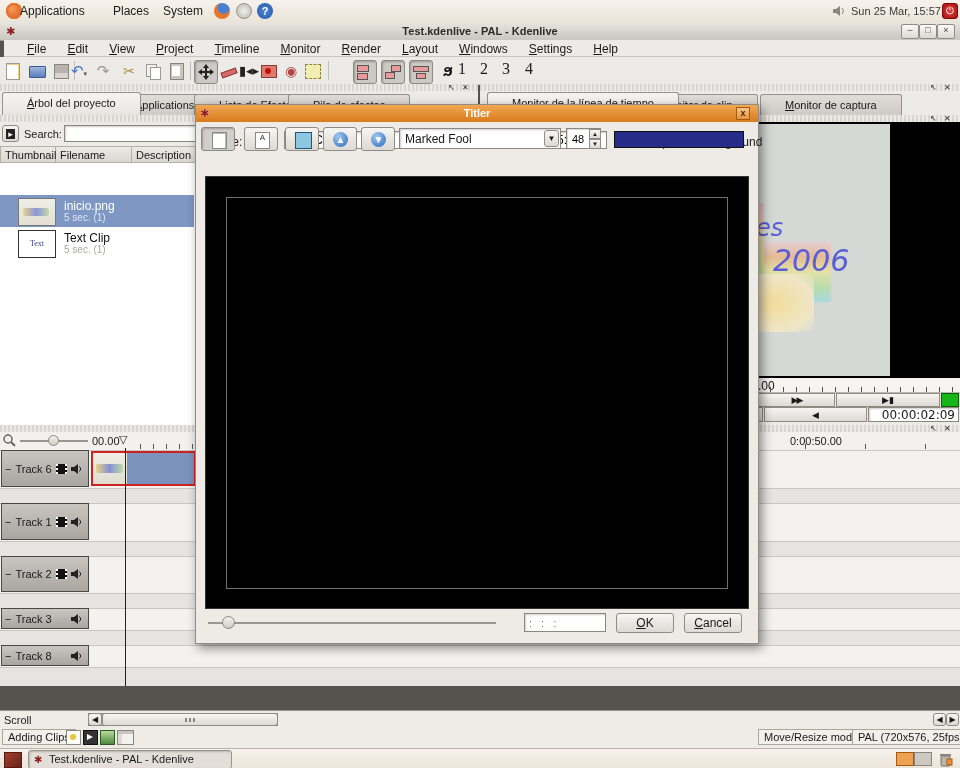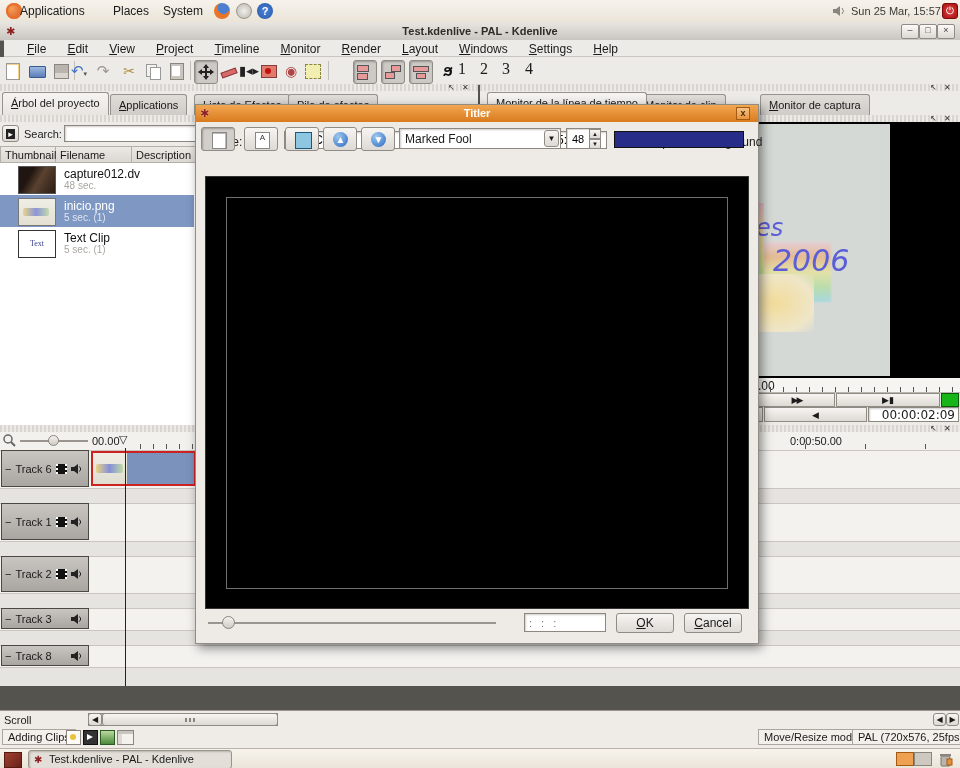--- a/index.html
+++ b/index.html
@@ -17,21 +17,21 @@
   .menu-item{display:inline-block;padding:2px 9px;font-size:12px}
   .menu-item::first-letter{text-decoration:underline}
   .toolbar{background:#edebe7;border-bottom:1px solid #c9c5c0}
   .tbtn{position:absolute;top:3px;width:22px;height:22px;border-radius:3px;text-align:center;line-height:22px}
   .tbtn.pressed{background:#cdc9c4;border:1px solid #8f8b85;box-shadow:inset 1px 1px 2px rgba(0,0,0,.25)}
   .tsep{position:absolute;top:4px;width:1px;height:19px;background:#c2beb9}
   
   .dotted{background:repeating-linear-gradient(90deg,#d9d5d0 0 2px,#eceae6 2px 4px)}
   .dockctl{font-size:8px;color:#333;line-height:7px}
   .tab{position:absolute;box-sizing:border-box;background:linear-gradient(#e0dcd8,#cfcbc7);
-    border:1px solid #96928d;border-bottom:none;border-radius:3px 3px 0 0;padding:4px 8px;font-size:11px}
+    border:1px solid #96928d;border-bottom:none;border-radius:3px 3px 0 0;padding:4px 24px;font-size:11px}
   .tab.active{background:linear-gradient(#f6f4f1,#e8e5e1);z-index:2}
   .tab::first-letter{text-decoration:underline}
   .sunken{background:#fff;border:1px solid #8c8880;box-shadow:inset 1px 1px 2px rgba(0,0,0,.2);box-sizing:border-box}
   .btn3d{background:linear-gradient(#f7f5f2,#ddd9d4);border:1px solid #8f8b85;border-radius:3px;box-sizing:border-box}
   input.f{font-family:"Liberation Sans","DejaVu Sans",sans-serif;font-size:11px;padding:1px 4px;outline:none}
   .colhdr{background:linear-gradient(#ece9e5,#dbd7d2);border:1px solid #b3afa9;border-left:none;box-sizing:border-box;
     padding:2px 4px;font-size:11px}
   .cliprow{position:absolute;left:0;width:194px;height:32px;background:#fff}
   .cliprow.sel{background:#7e97c3}
   .fname{position:absolute;left:64px;top:4px;font-size:12px;color:#111}
@@ -174,25 +174,20 @@
       <input class="abs sunken f" style="left: 64px; top: 3px; width: 406px; height: 17px;">
     </div>
 
     <div class="abs" style="left:0;top:55px;width:478px;height:17px">
       <span class="abs colhdr" style="left:0;top:0;width:56px;height:17px;border-left:1px solid #b3afa9">Thumbnail</span>
       <span class="abs colhdr" style="left:56px;top:0;width:76px;height:17px">Filename</span>
       <span class="abs colhdr" style="left:132px;top:0;width:346px;height:17px">Description</span>
     </div>
 
     <div class="abs" style="left:0;top:72px;width:478px;height:262px;background:#fff">
-      <div class="cliprow" style="top:0">
-        <span class="abs" style="left:18px;top:3px;width:36px;height:26px;background:linear-gradient(120deg,#201510 30%,#5a4230 55%,#2a1c12);border:1px solid #555"></span>
-        <span class="fname">capture012.dv</span>
-        <span class="fdur">48 sec.</span>
-      </div>
       <div class="cliprow sel" style="top:32px">
         <span class="abs" style="left:18px;top:3px;width:36px;height:26px;background:linear-gradient(#efeee6,#e3e0d2),#eee;border:1px solid #777">
             <span class="abs" style="left:4px;top:9px;width:26px;height:8px;background:linear-gradient(90deg,#e8d27a,#7a86d8,#bcd8a0);opacity:.85;border-radius:2px"></span>
           </span>
         <span class="fname">inicio.png</span>
         <span class="fdur">5 sec. (1)</span>
       </div>
       <div class="cliprow" style="top:64px">
         <span class="abs" style="left:18px;top:3px;width:36px;height:26px;background:#fff;border:1px solid #333;text-align:center;line-height:26px;color:#3a3f8c;font-size:8px;font-family:'Liberation Serif','DejaVu Serif',serif">Text</span>
         <span class="fname">Text Clip</span>

